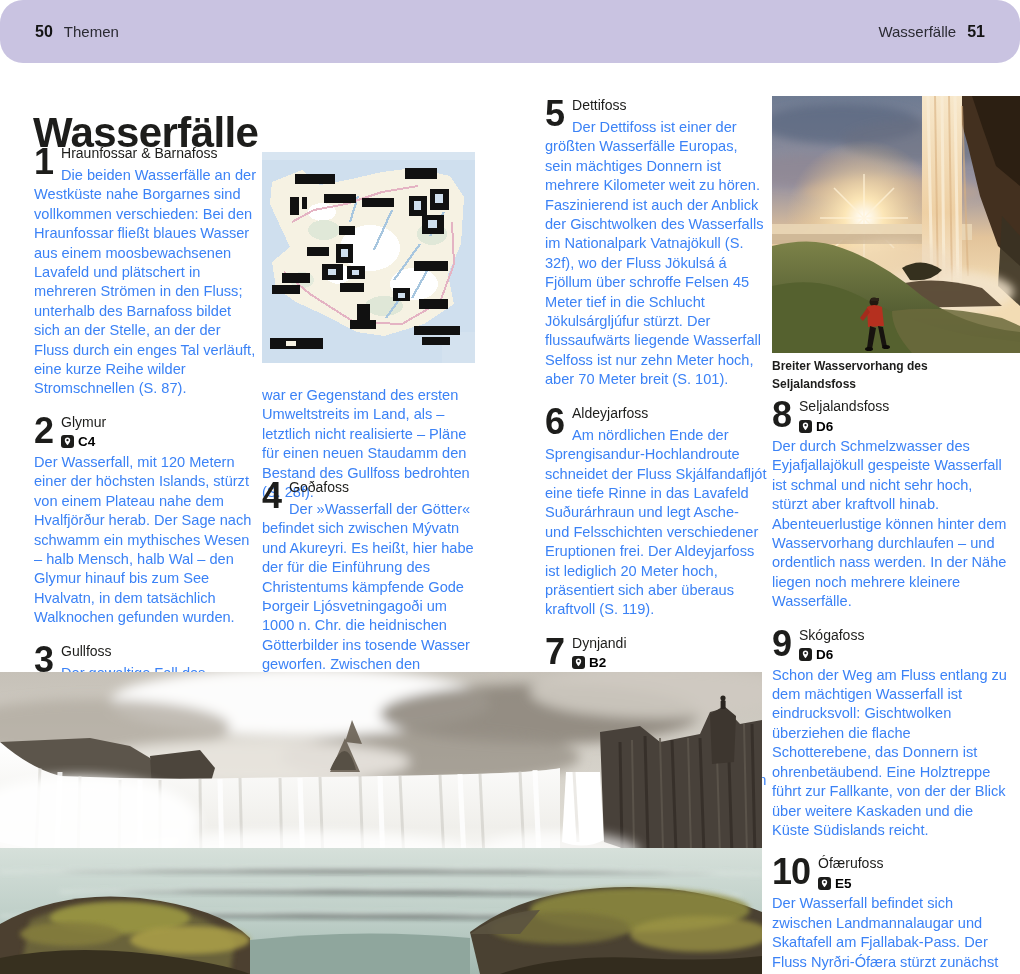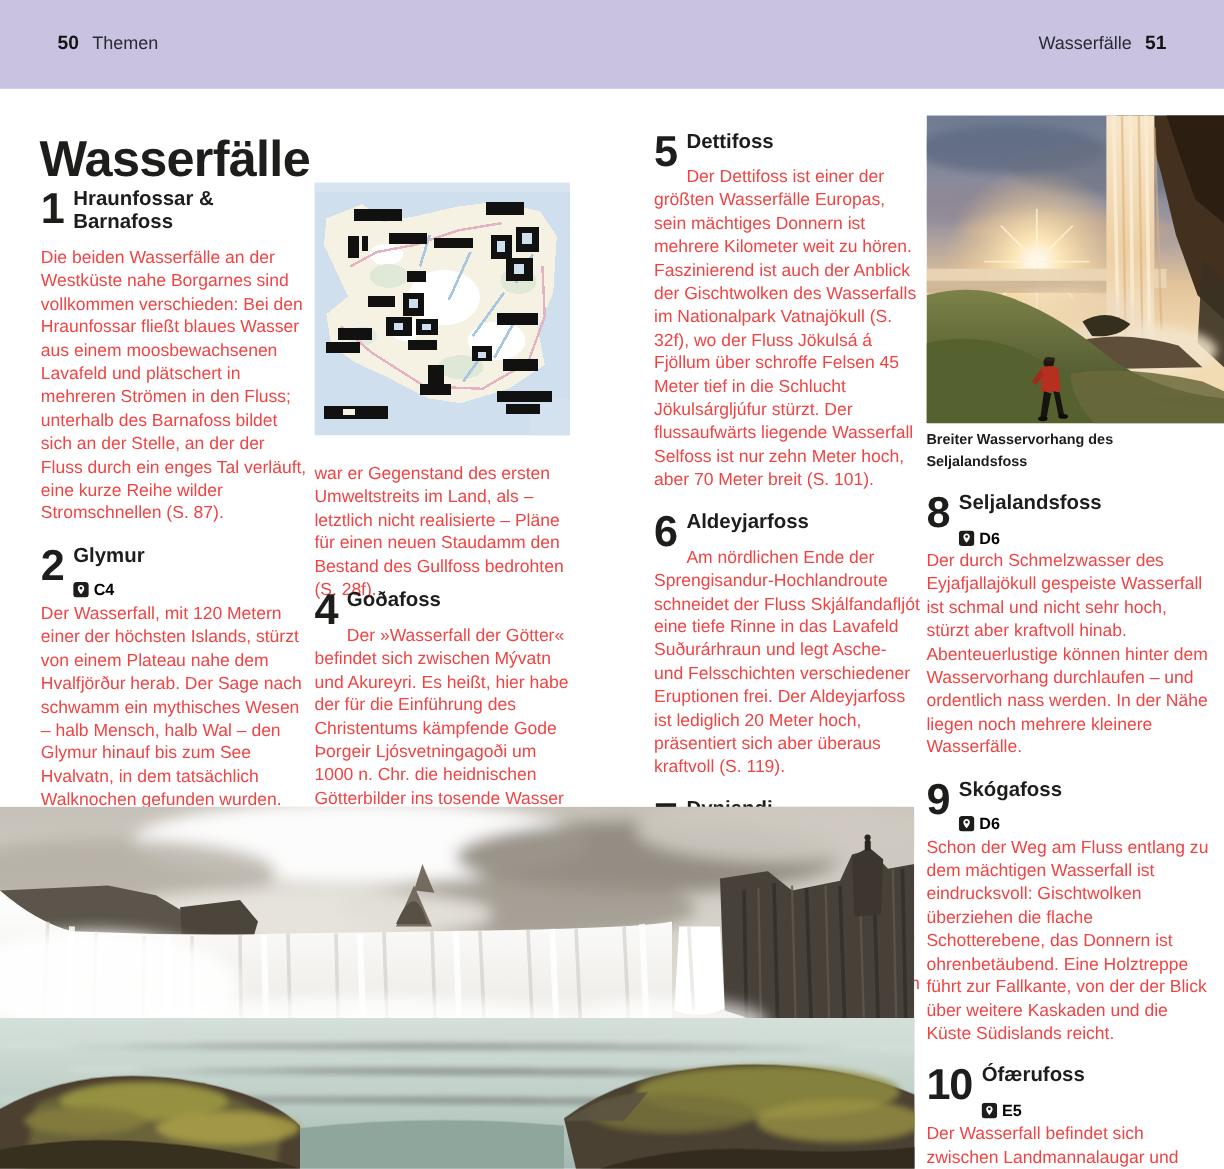--- a/index.html
+++ b/index.html
@@ -1,46 +1,46 @@
 <!DOCTYPE html>
 <html><head>
 <meta charset="utf-8">
 <style>
   html,body {margin:0; padding:0; background:#ffffff;}
   .page {position:relative; width:1020px; height:974px; background:#ffffff; overflow:hidden;
          font-family:"Liberation Sans", sans-serif; color:#3b3b3b;}
 
   
-  .header-bar {position:absolute; top:0; left:0; width:1020px; height:74px; background:#c9c3e1;
+  .header-bar {position:absolute; top:0; left:0; width:1020px; height:63px; background:#c9c3e1;
                box-sizing:border-box; display:flex; justify-content:space-between; align-items:center;
-               padding:0 48px; font-size:15px; color:#2a2a32;}
+               padding:0 35px; font-size:15px; color:#2a2a32;border-radius:23px;}
   .hdr-group {display:flex; align-items:baseline; gap:11px;}
   .hdr-num {font-weight:700; font-size:16px; color:#141414;}
 
   
   .page-title {position:absolute; left:33px; top:84px; font-size:42px; font-weight:800;
                color:#1d1d1b; letter-spacing:-0.6px; line-height:1;}
 
   
   .abs {position:absolute;}
   #col1 {left:34px;  top:142px; width:224px;}
   #col2cont {left:262px; top:383px; width:221px;}
   #entry4wrap {left:262px; top:476px; width:221px;}
   #col3 {left:545px; top:94px;  width:222px;}
   #col4 {left:772px; top:395px; width:238px;}
 
   .entry {margin-bottom:12px;}
   .entry::after {content:""; display:block; clear:both;}
   .num {float:left; font-weight:800; font-size:36px; line-height:33px; color:#1d1d1b;
         margin:3px 8px 0 0; letter-spacing:-1px;}
-  .entry h3 {margin:12px; font-size:17px; font-weight:700; color:#1d1d1b; line-height:19px; padding-top:2px;}
+  .entry h3 {margin:0; font-size:14px; font-weight:400; color:#1d1d1b; line-height:19px; padding-top:2px;}
   .ref {display:flex; align-items:center; gap:4px; font-size:13.5px; font-weight:700;
         color:#000000; margin-top:2px; height:16px;}
   .pin {width:13px; height:13px; flex:0 0 auto;}
-  p.body {margin:3px 0 0; font-size:14.6px; line-height:19.4px; color:#ef4444;}
+  p.body {margin:3px 0 0; font-size:14.6px; line-height:19.4px; color:#3b82f6;}
 
   .caption {position:absolute; font-size:12px; font-weight:700; line-height:18px; color:#1d1d1b;}
   #capTop {left:772px; top:357px; width:230px;}
   #capBottom {left:772px; top:906px; width:234px;}
 
   
   .imgbox {position:absolute; overflow:hidden;}
   #mapBox {left:262px; top:152px; width:213px; height:211px;}
   #photoTop {left:772px; top:96px; width:248px; height:257px;}
   #photoBottom {left:0px; top:672px; width:762px; height:302px;}

